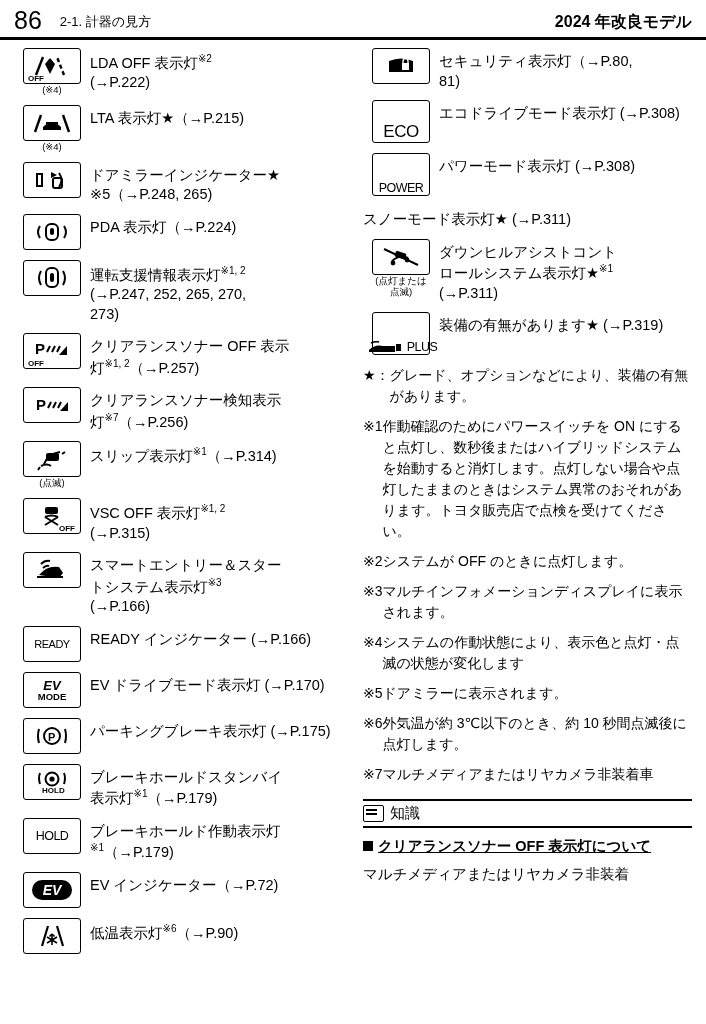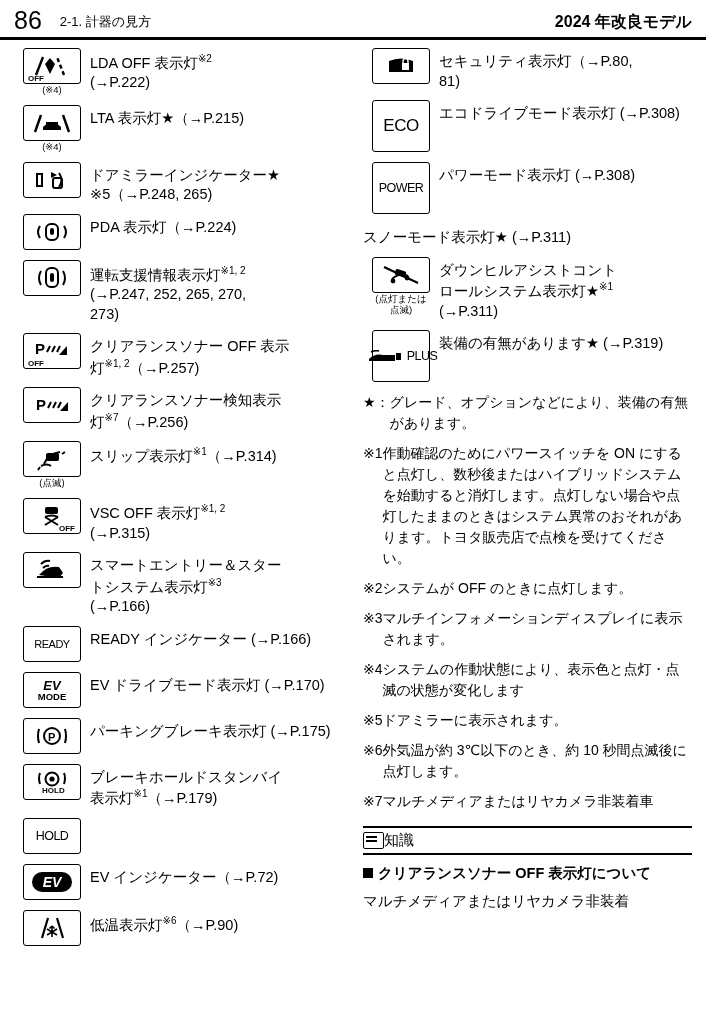--- a/index.html
+++ b/index.html
@@ -30,21 +30,21 @@
   .col.right{padding-left:10px;}
 
   
   .row{display:flex;align-items:flex-start;margin-bottom:9px;}
   .symwrap{width:76px;flex:0 0 76px;display:flex;flex-direction:column;align-items:center;}
   .sym{
     width:58px;height:36px;border:1.6px solid #000;border-radius:3px;
     display:flex;align-items:center;justify-content:center;
     position:relative;background:#fff;box-sizing:border-box;
   }
-  .sym.tall{height:52px;}
+  .sym.tall{height:43px;align-items:flex-end;}
   .symcap{font-size:9.5px;margin-top:1px;text-align:center;line-height:1.15;}
   .desc{font-size:14.5px;line-height:1.35;padding-top:4px;flex:1;}
   .desc .sup{font-size:10px;vertical-align:super;}
 
   
   .wtxt{font-size:15px;letter-spacing:-0.5px;font-family:"Liberation Sans",sans-serif;}
   .wtxt.sm{font-size:12.5px;}
   .wtxt.xs{font-size:11px;}
   .wtxt.bigger{font-size:17px;}
 
@@ -56,26 +56,26 @@
 
   
   .note{font-size:14px;line-height:1.5;margin:2px 0 9px 0;display:flex;}
   .note .mark{flex:0 0 auto;white-space:nowrap;}
   .note .body{flex:1;}
   .starline{margin-top:6px;}
 
   
   .knowledge{
     margin-top:14px;border-top:2px solid #000;border-bottom:2px solid #000;
-    padding:3px 0 3px 0;display:flex;align-items:center;
+    padding:3px 0 3px 0;display:flex;align-items:center;gap:6px;
   }
   .kbox{width:19px;height:15px;border:1.6px solid #000;border-radius:2px;position:relative;}
   .kbox:after{content:"";position:absolute;left:2px;top:3px;width:11px;height:1.4px;background:#000;box-shadow:0 4px 0 #000;}
   .ktitle{font-size:15px;}
-  .subhead{font-size:14.5px;font-weight:bold;line-height:1.4;margin-top:8px;}
+  .subhead{font-size:14.5px;font-weight:bold;line-height:1.4;margin-top:8px;text-decoration:underline;}
   .subhead .sq{display:inline-block;width:10px;height:10px;background:#000;margin-right:5px;}
   .ptxt{font-size:14.5px;line-height:1.45;margin-top:7px;}
 </style>
 </head>
 <body>
 
 <div class="page">
 
   <div class="header">
     <div class="pagenum">86</div>
@@ -291,20 +291,21 @@
         <div class="desc">ブレーキホールドスタンバイ<br>表示灯<span class="sup">※1</span>（→P.179)</div>
       </div>
 
       <div class="row">
         <div class="symwrap">
           <div class="sym">
             <span class="wtxt sm">HOLD</span>
           </div>
           <div class="symcap"></div>
         </div>
+        <div class="desc">ブレーキホールド作動表示灯<br><span class="sup">※1</span>（→P.179)</div>
       </div>
 
       <div class="row">
         <div class="symwrap">
           <div class="sym">
             <div style="background:#000;color:#fff;border-radius:11px;padding:2px 11px;font-style:italic;font-weight:bold;font-size:14px;">EV</div>
           </div>
           <div class="symcap"></div>
         </div>
         <div class="desc">EV インジケーター（→P.72)</div>

